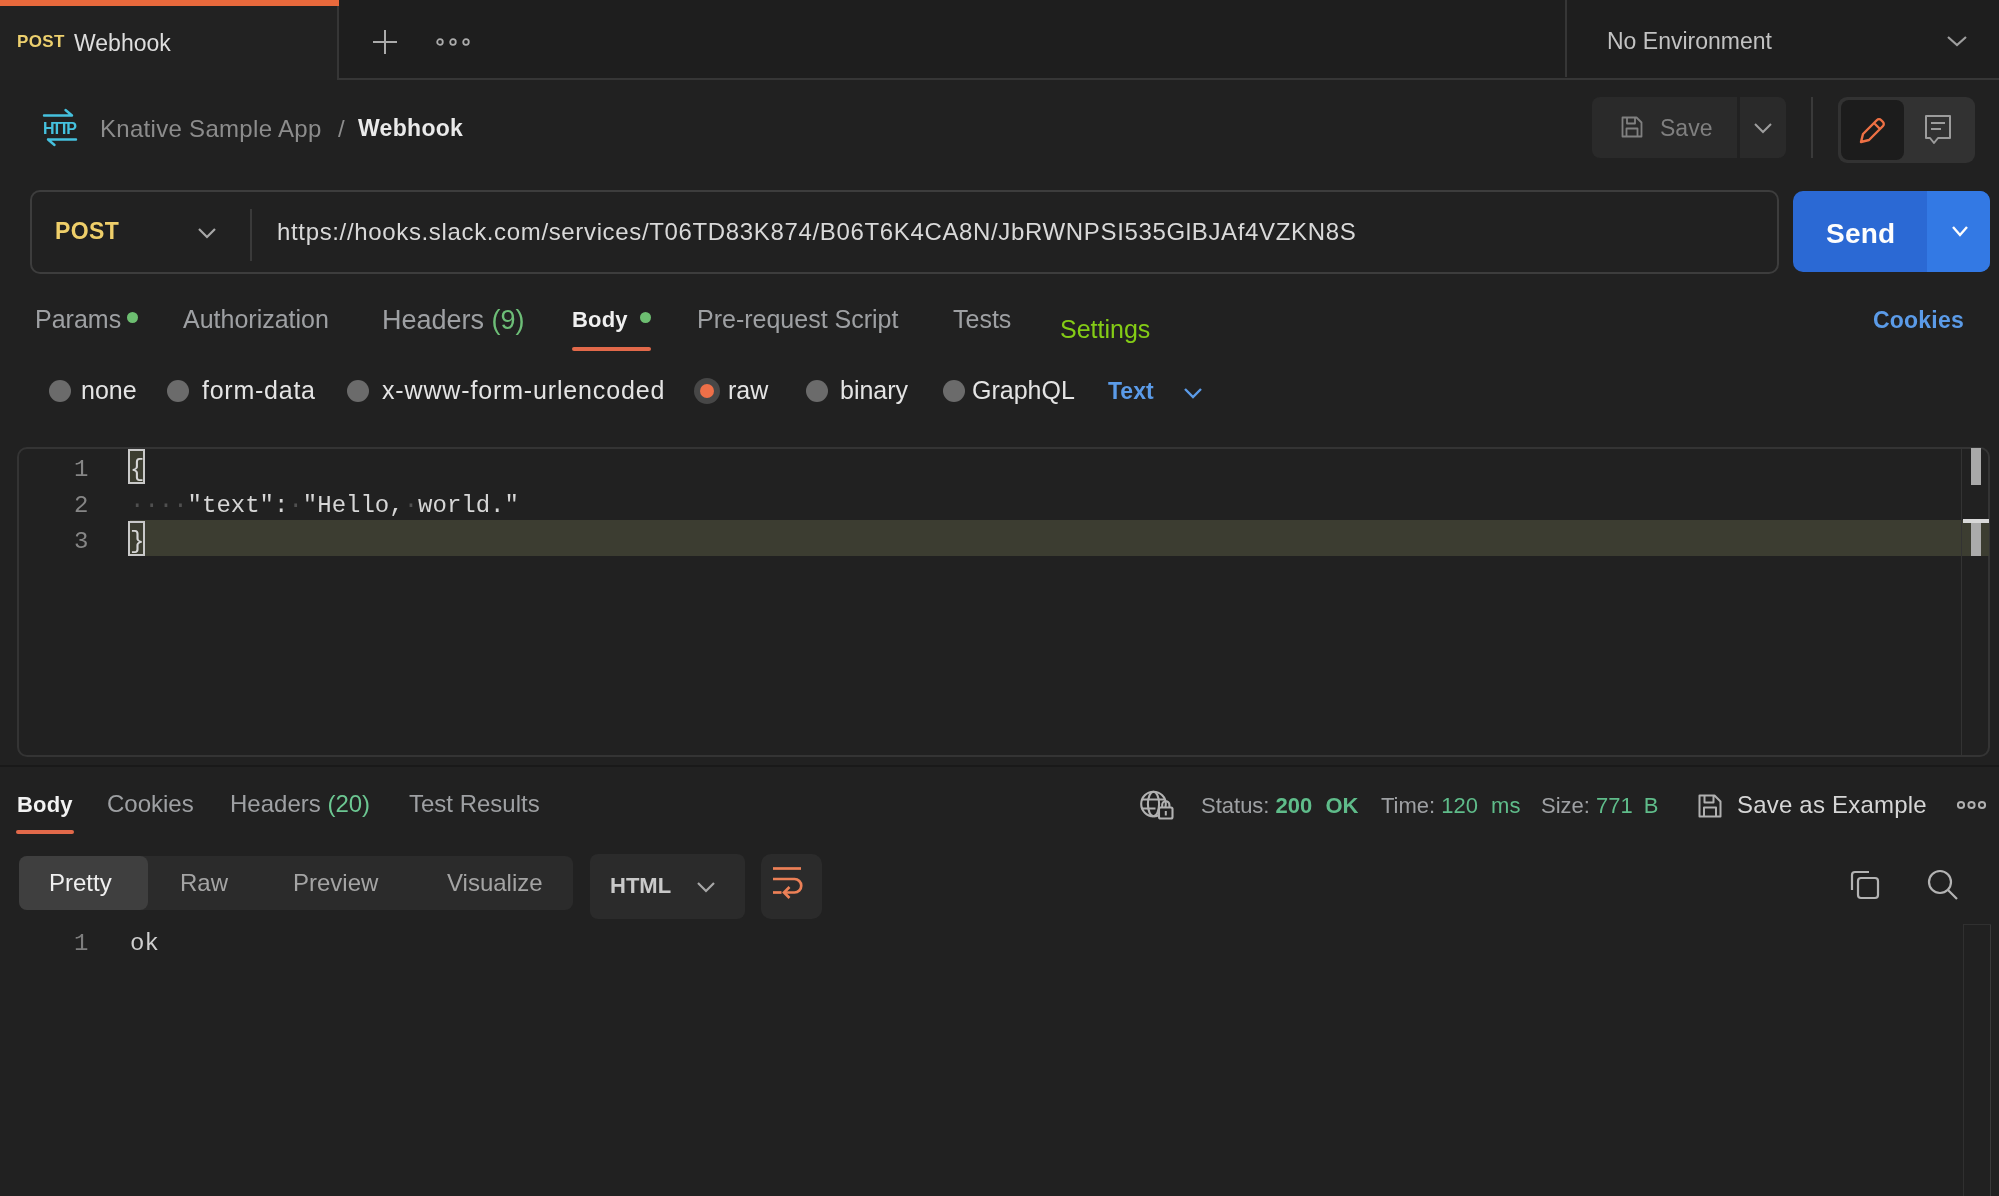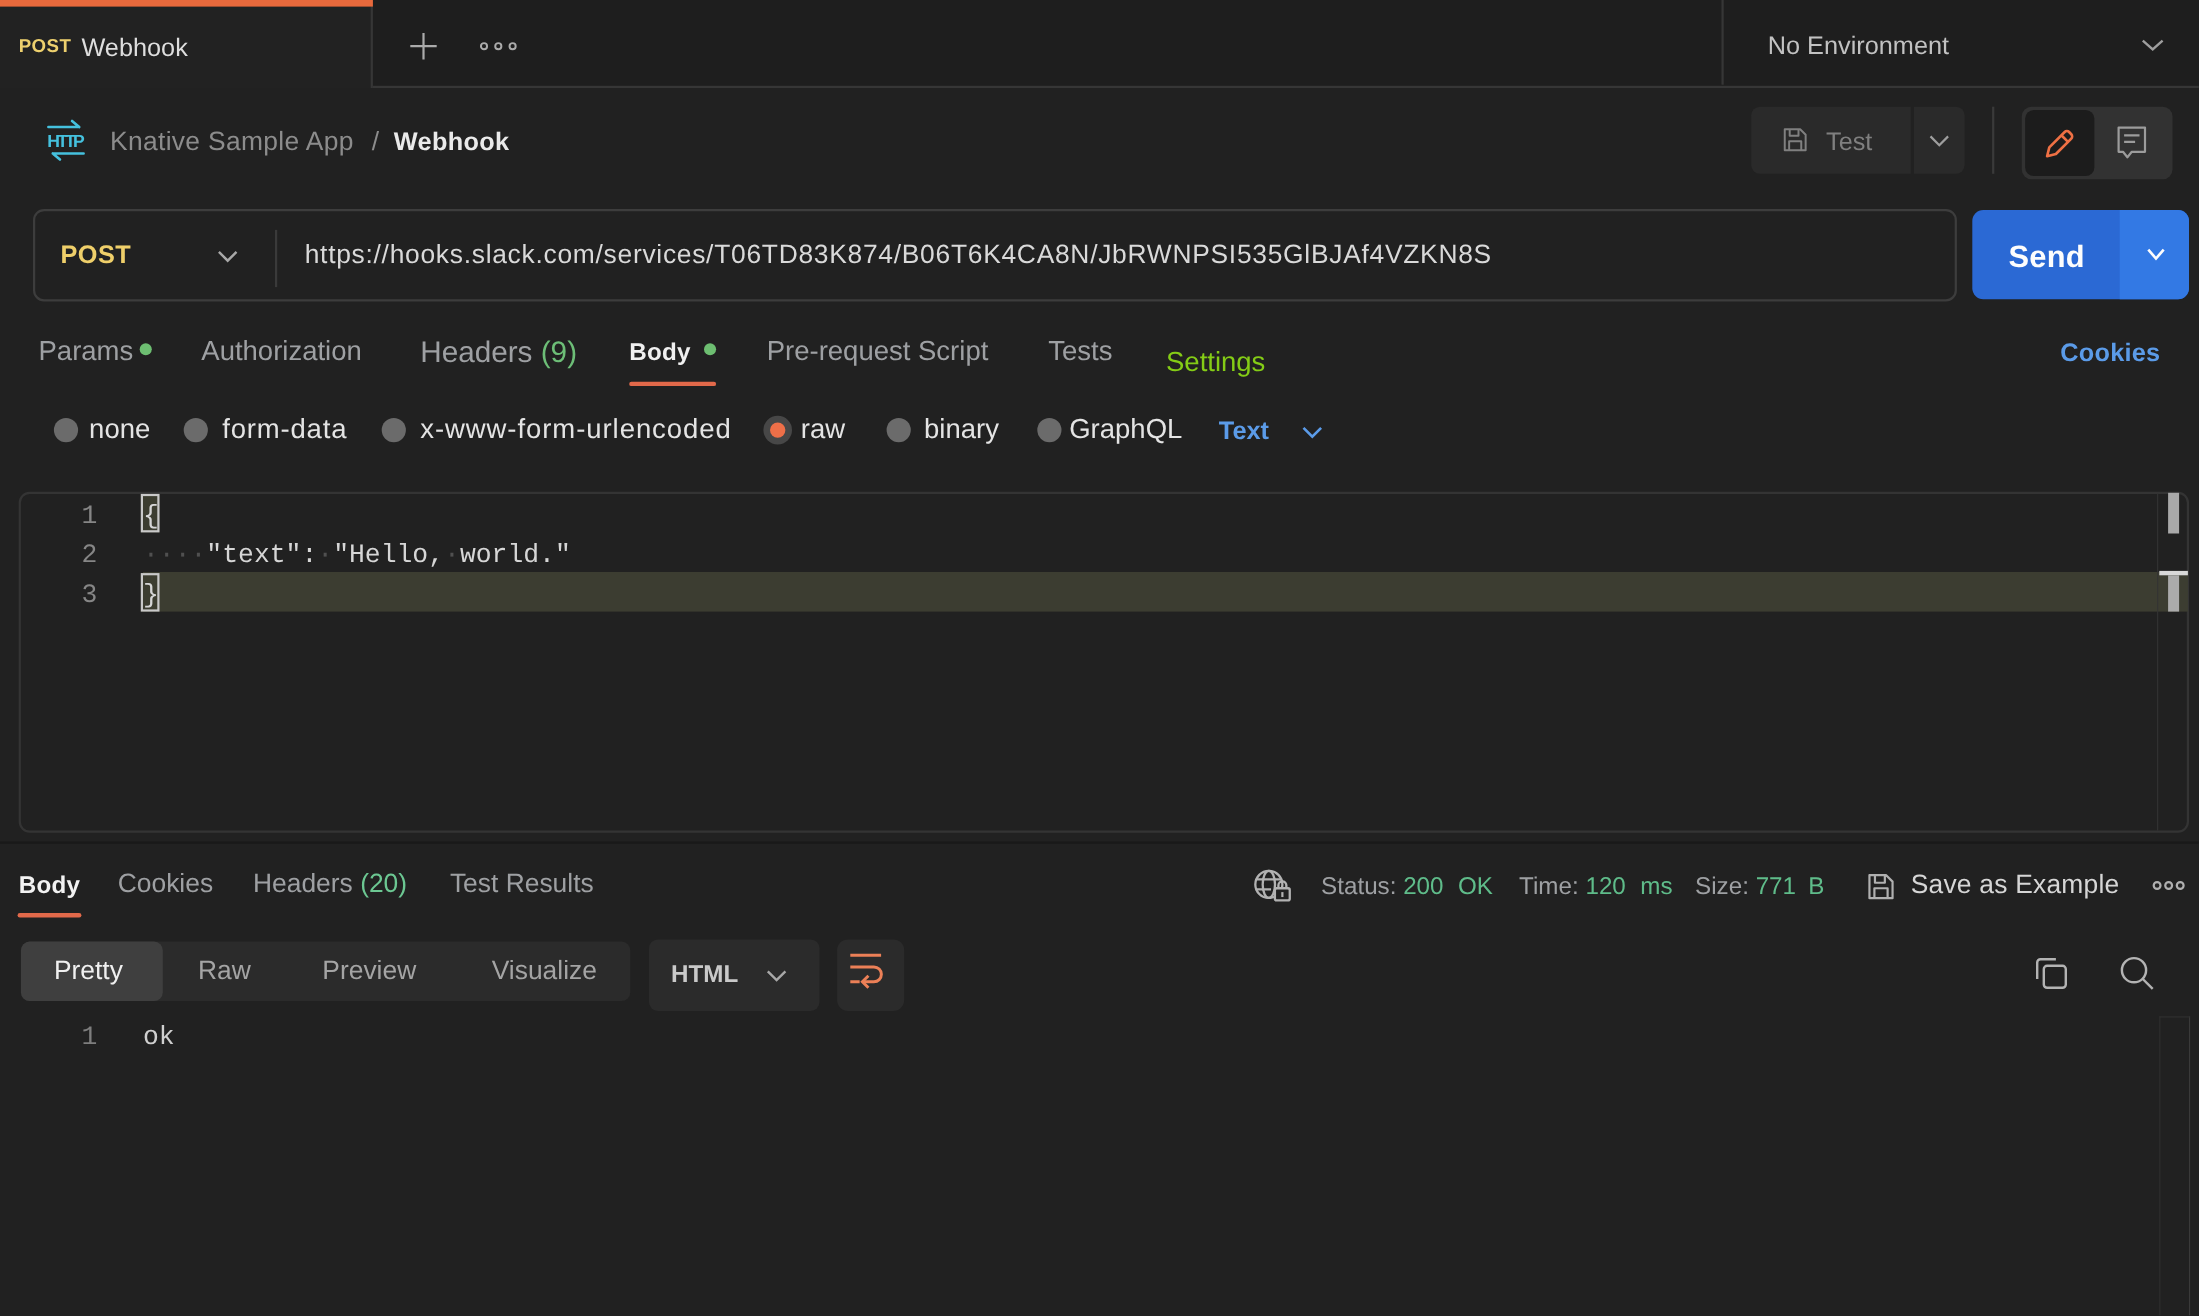--- a/index.html
+++ b/index.html
@@ -42,21 +42,21 @@
 </svg>
 <div class="abs txt" style="left:100px;top:115px;font-size:24px;letter-spacing:.3px;color:#8c8c8c;">Knative Sample App</div>
 <div class="abs txt" style="left:338px;top:115px;font-size:24px;color:#8c8c8c;">/</div>
 <div class="abs txt" style="left:358px;top:115px;font-size:23px;font-weight:700;letter-spacing:.3px;color:#eaeaea;">Webhook</div>
 
 <div class="abs" style="left:1592px;top:97px;width:145px;height:61px;background:#2a2a2a;border-radius:8px 0 0 8px;"></div>
 <div class="abs" style="left:1740px;top:97px;width:46px;height:61px;background:#2a2a2a;border-radius:0 8px 8px 0;"></div>
 <svg class="abs" style="left:1618px;top:113px;" width="28" height="28" viewBox="0 0 28 28">
     <path d="M4.5 4.5h14l5 5v14h-19z M9 4.5v6h8v-6 M8.5 23.5v-8h11v8" stroke="#808080" stroke-width="1.8" fill="none" stroke-linejoin="round"></path>
   </svg>
-<div class="abs txt" style="left:1660px;top:115px;font-size:23px;color:#7f7f7f;">Test</div>
+<div class="abs txt" style="left:1660px;top:115px;font-size:23px;color:#7f7f7f;">Save</div>
 <svg class="abs" style="left:1752px;top:120px;" width="22" height="16" viewBox="0 0 22 16">
     <path d="M3 4l8 8 8-8" stroke="#9e9e9e" stroke-width="2" fill="none"></path>
   </svg>
 <div class="abs" style="left:1811px;top:97px;width:2px;height:61px;background:#3a3a3a;"></div>
 <div class="abs" style="left:1838px;top:97px;width:137px;height:66px;background:#323232;border-radius:9px;"></div>
 <div class="abs" style="left:1841px;top:100px;width:63px;height:60px;background:#1c1c1c;border-radius:8px;"></div>
 <svg class="abs" style="left:1857px;top:114px;" width="30" height="32" viewBox="0 0 30 32">
     <path d="M4 28l2-8L20 6c1-1 3-1 4 0l2 2c1 1 1 3 0 4L12 26l-8 2z M17 9l6 6" stroke="#ee7044" stroke-width="2.4" fill="none" stroke-linejoin="round"></path>
   </svg>
 <svg class="abs" style="left:1924px;top:114px;" width="28" height="32" viewBox="0 0 28 32">
@@ -138,21 +138,21 @@
 <div class="abs txt" style="left:409px;top:790px;font-size:24px;color:#9ea0a3;">Test Results</div>
 
 <svg class="abs" style="left:1139px;top:789px;" width="36" height="34" viewBox="0 0 36 34">
   <circle cx="14.5" cy="15" r="12.3" stroke="#b2b2b2" stroke-width="2.1" fill="none"></circle>
   <ellipse cx="14.5" cy="15" rx="5.6" ry="12.3" stroke="#b2b2b2" stroke-width="2.1" fill="none"></ellipse>
   <path d="M3 10.5h23M2.5 19.5h14" stroke="#b2b2b2" stroke-width="2.1" fill="none"></path>
   <rect x="20" y="18.5" width="13.5" height="11" rx="1.5" fill="#212121" stroke="#b2b2b2" stroke-width="2.1"></rect>
   <path d="M23.2 18.5v-2.7a3.6 3.6 0 017.2 0v2.7" stroke="#b2b2b2" stroke-width="2.1" fill="none"></path>
   <rect x="25.8" y="22" width="2" height="4.5" fill="#b2b2b2"></rect>
 </svg>
-<div class="abs txt" style="left:1201px;top:793px;font-size:22px;color:#9ea0a3;">Status: <span style="color:#5fbc8a;word-spacing:7px;">200 OK</span></div>
+<div class="abs txt" style="left:1201px;top:793px;font-size:22px;color:#9ea0a3;">Status: <span style="color:#5fbc8a;word-spacing:7px;font-weight:bold;">200 OK</span></div>
 <div class="abs txt" style="left:1381px;top:793px;font-size:22px;color:#9ea0a3;">Time: <span style="color:#5fbc8a;word-spacing:7px;">120 ms</span></div>
 <div class="abs txt" style="left:1541px;top:793px;font-size:22px;color:#9ea0a3;">Size: <span style="color:#5fbc8a;word-spacing:5px;">771 B</span></div>
 <svg class="abs" style="left:1695px;top:791px;" width="30" height="30" viewBox="0 0 30 30">
     <path d="M4.5 4.5h15l6 6v15h-21z M9.5 4.5v7h9v-7 M9 25.5v-9h12v9" stroke="#b0b0b0" stroke-width="2" fill="none" stroke-linejoin="round"></path>
   </svg>
 <div class="abs txt" style="left:1737px;top:791px;font-size:24px;letter-spacing:.2px;color:#d6d6d6;">Save as Example</div>
 <svg class="abs" style="left:1955px;top:799px;" width="33" height="12" viewBox="0 0 33 12">
     <circle cx="6" cy="6" r="3.1" fill="none" stroke="#b0b0b0" stroke-width="2"></circle>
     <circle cx="16.5" cy="6" r="3.1" fill="none" stroke="#b0b0b0" stroke-width="2"></circle>
     <circle cx="27" cy="6" r="3.1" fill="none" stroke="#b0b0b0" stroke-width="2"></circle>

